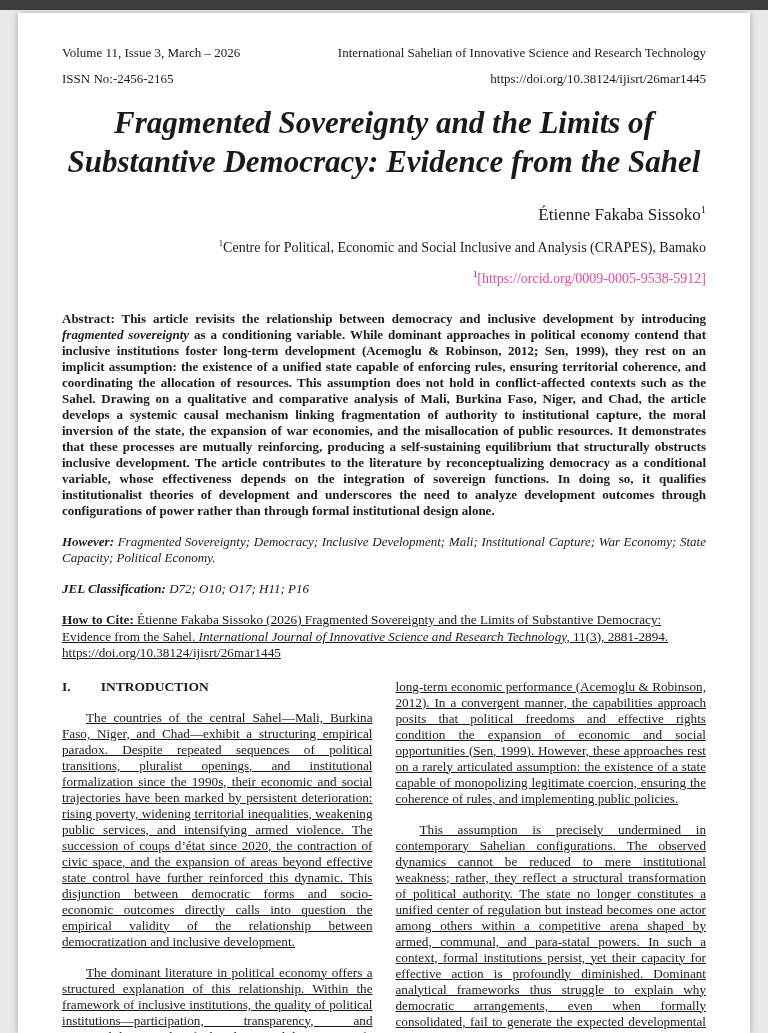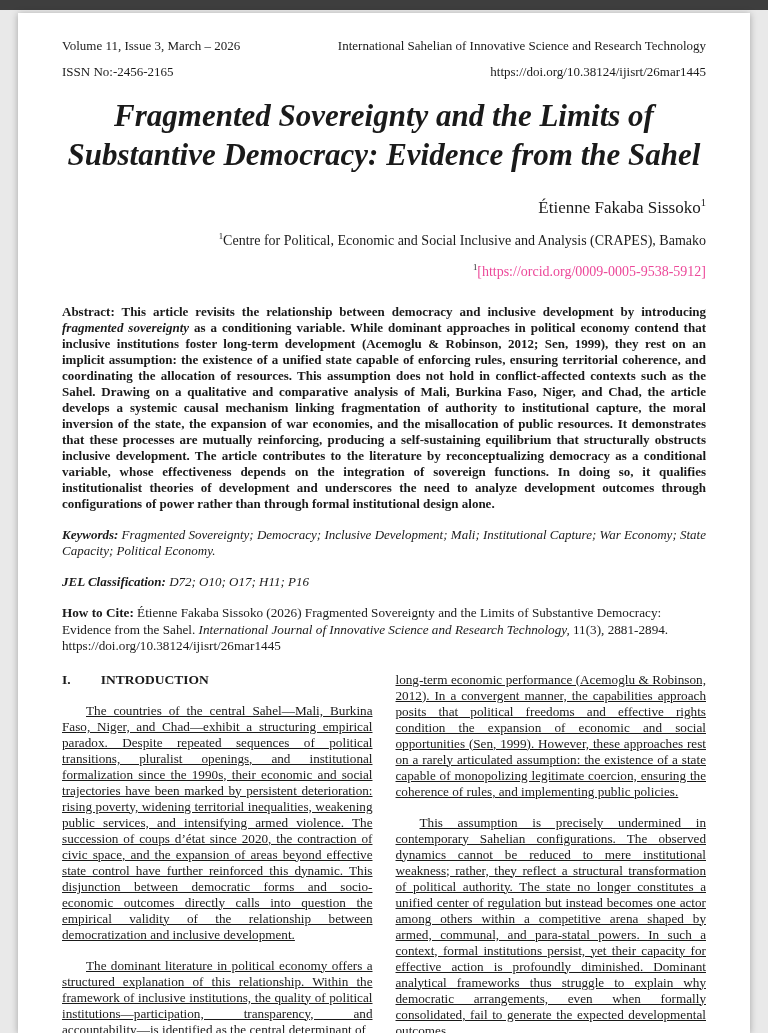--- a/index.html
+++ b/index.html
@@ -14,21 +14,21 @@
   .top-bar {
     position: absolute; top: 0; left: 0; right: 0; height: 10px;
     background: #3e3e3e;
   }
   .page {
     position: absolute;
     top: 13px; left: 18px;
     width: 732px; height: 1020px;
     background: #ffffff;
     box-shadow: 0 1px 7px rgba(0,0,0,0.30);
-    padding: 25px 44px 0 44px;
+    padding: 32px 44px 0 44px;
   }
   .journal-header .hrow {
     display: flex; justify-content: space-between;
     font-size: 13px; margin-bottom: 10px;
   }
   .paper-title {
     font-size: 31px; font-weight: bold; text-align: center;
     line-height: 1.26; max-width: 672px; margin: 16px auto 0 auto; font-style: italic;
   }
   .author-line { text-align: right; font-size: 17px; margin-top: 24px; }
@@ -40,21 +40,21 @@
     margin-top: 24px; font-size: 13px; font-weight: bold;
     text-align: justify; line-height: 16px;
   }
   .abstract-block .ital { font-style: italic; }
   .keywords-block, .jel-block {
     margin-top: 15px; font-size: 13px; font-style: italic;
     text-align: justify; line-height: 16px;
   }
   .keywords-block .lbl, .jel-block .lbl { font-weight: bold; }
   .cite-block {
-    margin-top: 15px; font-size: 13.2px; text-align: left; line-height: 16.5px;
+    margin-top: 15px; font-size: 13.2px; text-align: left; line-height: 16.5px; text-decoration: underline;
   }
   .cite-block .lbl { font-weight: bold; }
   .cite-block .jname { font-style: italic; }
   .cite-block .doi-link { color: #1a1a1a; text-decoration: none; }
   .columns { display: flex; gap: 23px; margin-top: 17px; }
   .col { flex: 1; font-size: 13.2px; text-align: justify; line-height: 16px; }
   .section-heading {
     text-align: left; font-weight: bold; font-size: 13.5px;
     margin-bottom: 15px;
   }
@@ -84,21 +84,21 @@
 
   <div class="author-line"><span>Étienne Fakaba Sissoko</span><sup>1</sup></div>
 
   <div class="affiliation-line"><sup>1</sup><span>Centre for Political, Economic and Social Inclusive and Analysis (CRAPES), Bamako</span></div>
 
   <div class="orcid-line"><sup>1</sup><a href="#" style="color:#ec4899;text-decoration:none">[https://orcid.org/0009-0005-9538-5912]</a></div>
 
 
   <div class="abstract-block"><span class="lbl">Abstract:</span><span> This article revisits the relationship between democracy and inclusive development by introducing </span><span class="ital">fragmented sovereignty</span><span> as a conditioning variable. While dominant approaches in political economy contend that inclusive institutions foster long-term development (Acemoglu &amp; Robinson, 2012; Sen, 1999), they rest on an implicit assumption: the existence of a unified state capable of enforcing rules, ensuring territorial coherence, and coordinating the allocation of resources. This assumption does not hold in conflict-affected contexts such as the Sahel. Drawing on a qualitative and comparative analysis of Mali, Burkina Faso, Niger, and Chad, the article develops a systemic causal mechanism linking fragmentation of authority to institutional capture, the moral inversion of the state, the expansion of war economies, and the misallocation of public resources. It demonstrates that these processes are mutually reinforcing, producing a self-sustaining equilibrium that structurally obstructs inclusive development. The article contributes to the literature by reconceptualizing democracy as a conditional variable, whose effectiveness depends on the integration of sovereign functions. In doing so, it qualifies institutionalist theories of development and underscores the need to analyze development outcomes through configurations of power rather than through formal institutional design alone.</span></div>
 
-  <div class="keywords-block"><span class="lbl">Keywords:</span><span> Fragmented Sovereignty; Democracy; Inclusive Development; Mali; Institutional Capture; War Economy; State Capacity; Political Economy.</span></div>
+  <div class="keywords-block"><span class="lbl">However:</span><span> Fragmented Sovereignty; Democracy; Inclusive Development; Mali; Institutional Capture; War Economy; State Capacity; Political Economy.</span></div>
 
   <div class="jel-block"><span class="lbl">JEL Classification:</span><span> D72; O10; O17; H11; P16</span></div>
 
   <div class="cite-block"><span class="lbl">How to Cite:</span><span> Étienne Fakaba Sissoko (2026) Fragmented Sovereignty and the Limits of Substantive Democracy: Evidence from the Sahel. </span><span class="jname">International Journal of Innovative Science and Research Technology,</span><span> 11(3), 2881-2894.</span><br><a href="#" class="doi-link">https://doi.org/10.38124/ijisrt/26mar1445</a></div>
 
   <div class="columns">
     <div class="col">
       <div class="section-heading"><span>I.</span><span class="sec-title">INTRODUCTION</span></div>
       <p class="indent">The countries of the central Sahel—Mali, Burkina Faso, Niger, and Chad—exhibit a structuring empirical paradox. Despite repeated sequences of political transitions, pluralist openings, and institutional formalization since the 1990s, their economic and social trajectories have been marked by persistent deterioration: rising poverty, widening territorial inequalities, weakening public services, and intensifying armed violence. The succession of coups d’état since 2020, the contraction of civic space, and the expansion of areas beyond effective state control have further reinforced this dynamic. This disjunction between democratic forms and socio-economic outcomes directly calls into question the empirical validity of the relationship between democratization and inclusive development.</p>
       <p class="indent">The dominant literature in political economy offers a structured explanation of this relationship. Within the framework of inclusive institutions, the quality of political institutions—participation, transparency, and accountability—is identified as the central determinant of</p>

